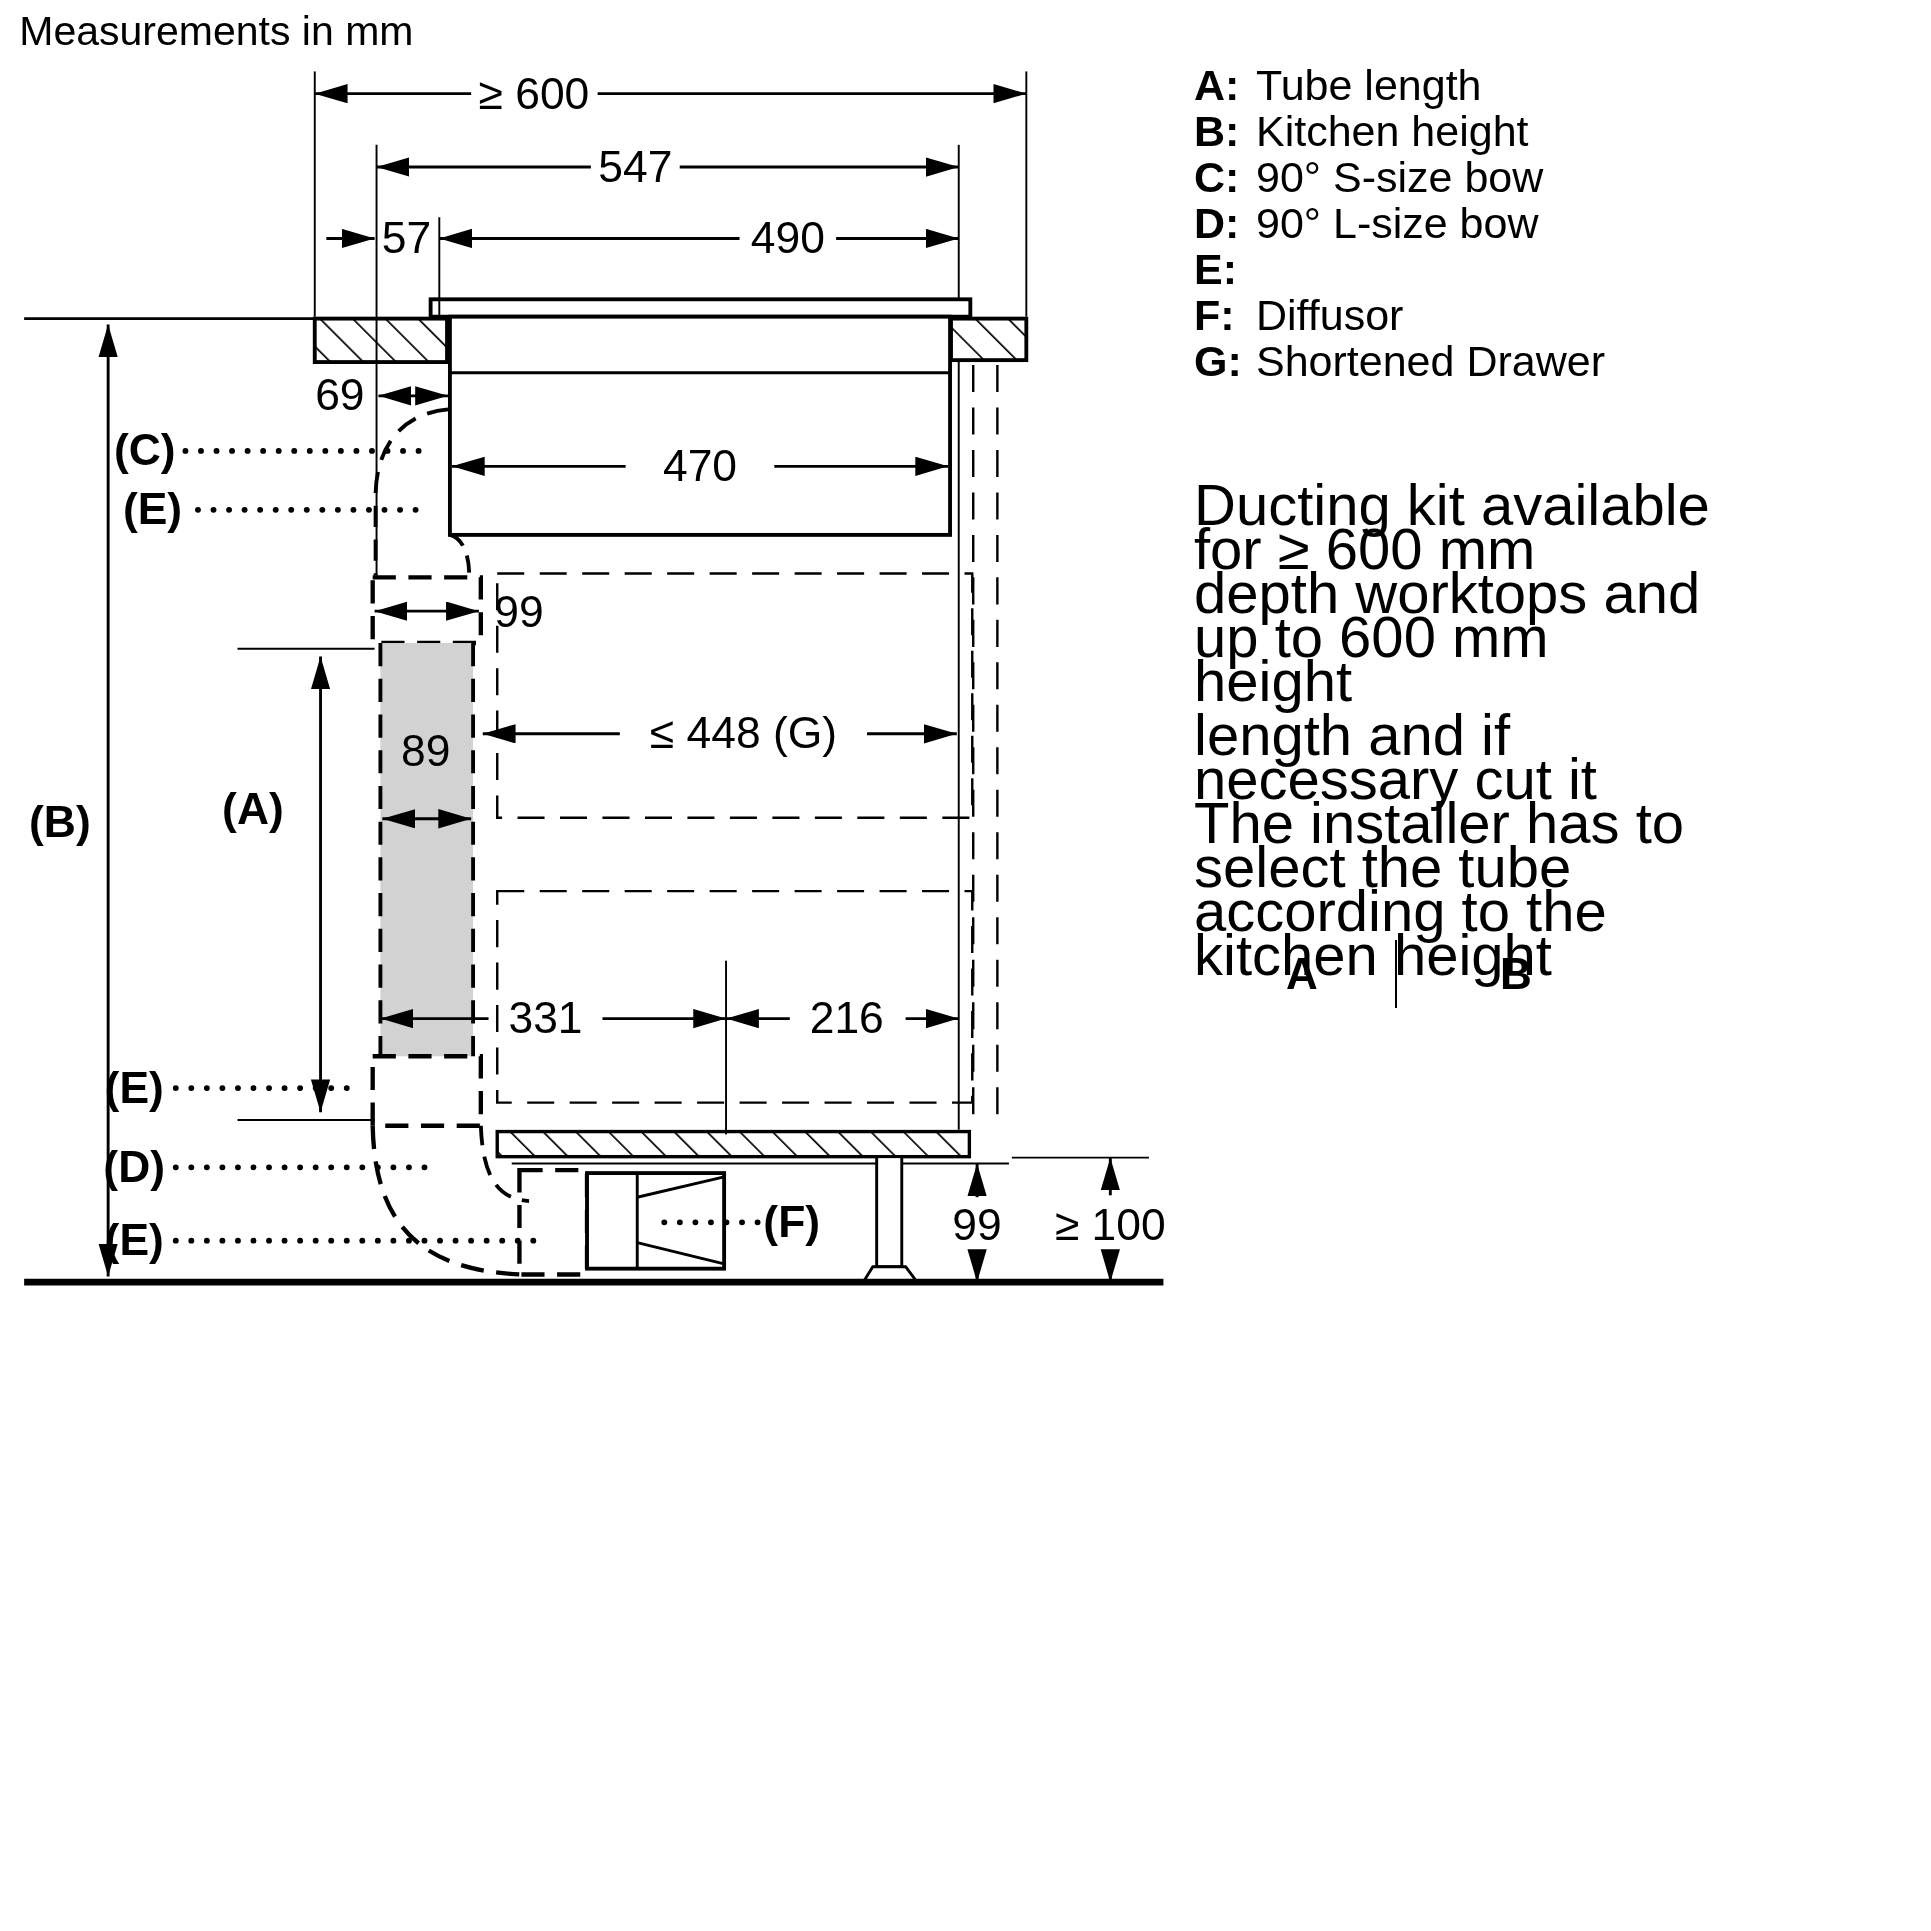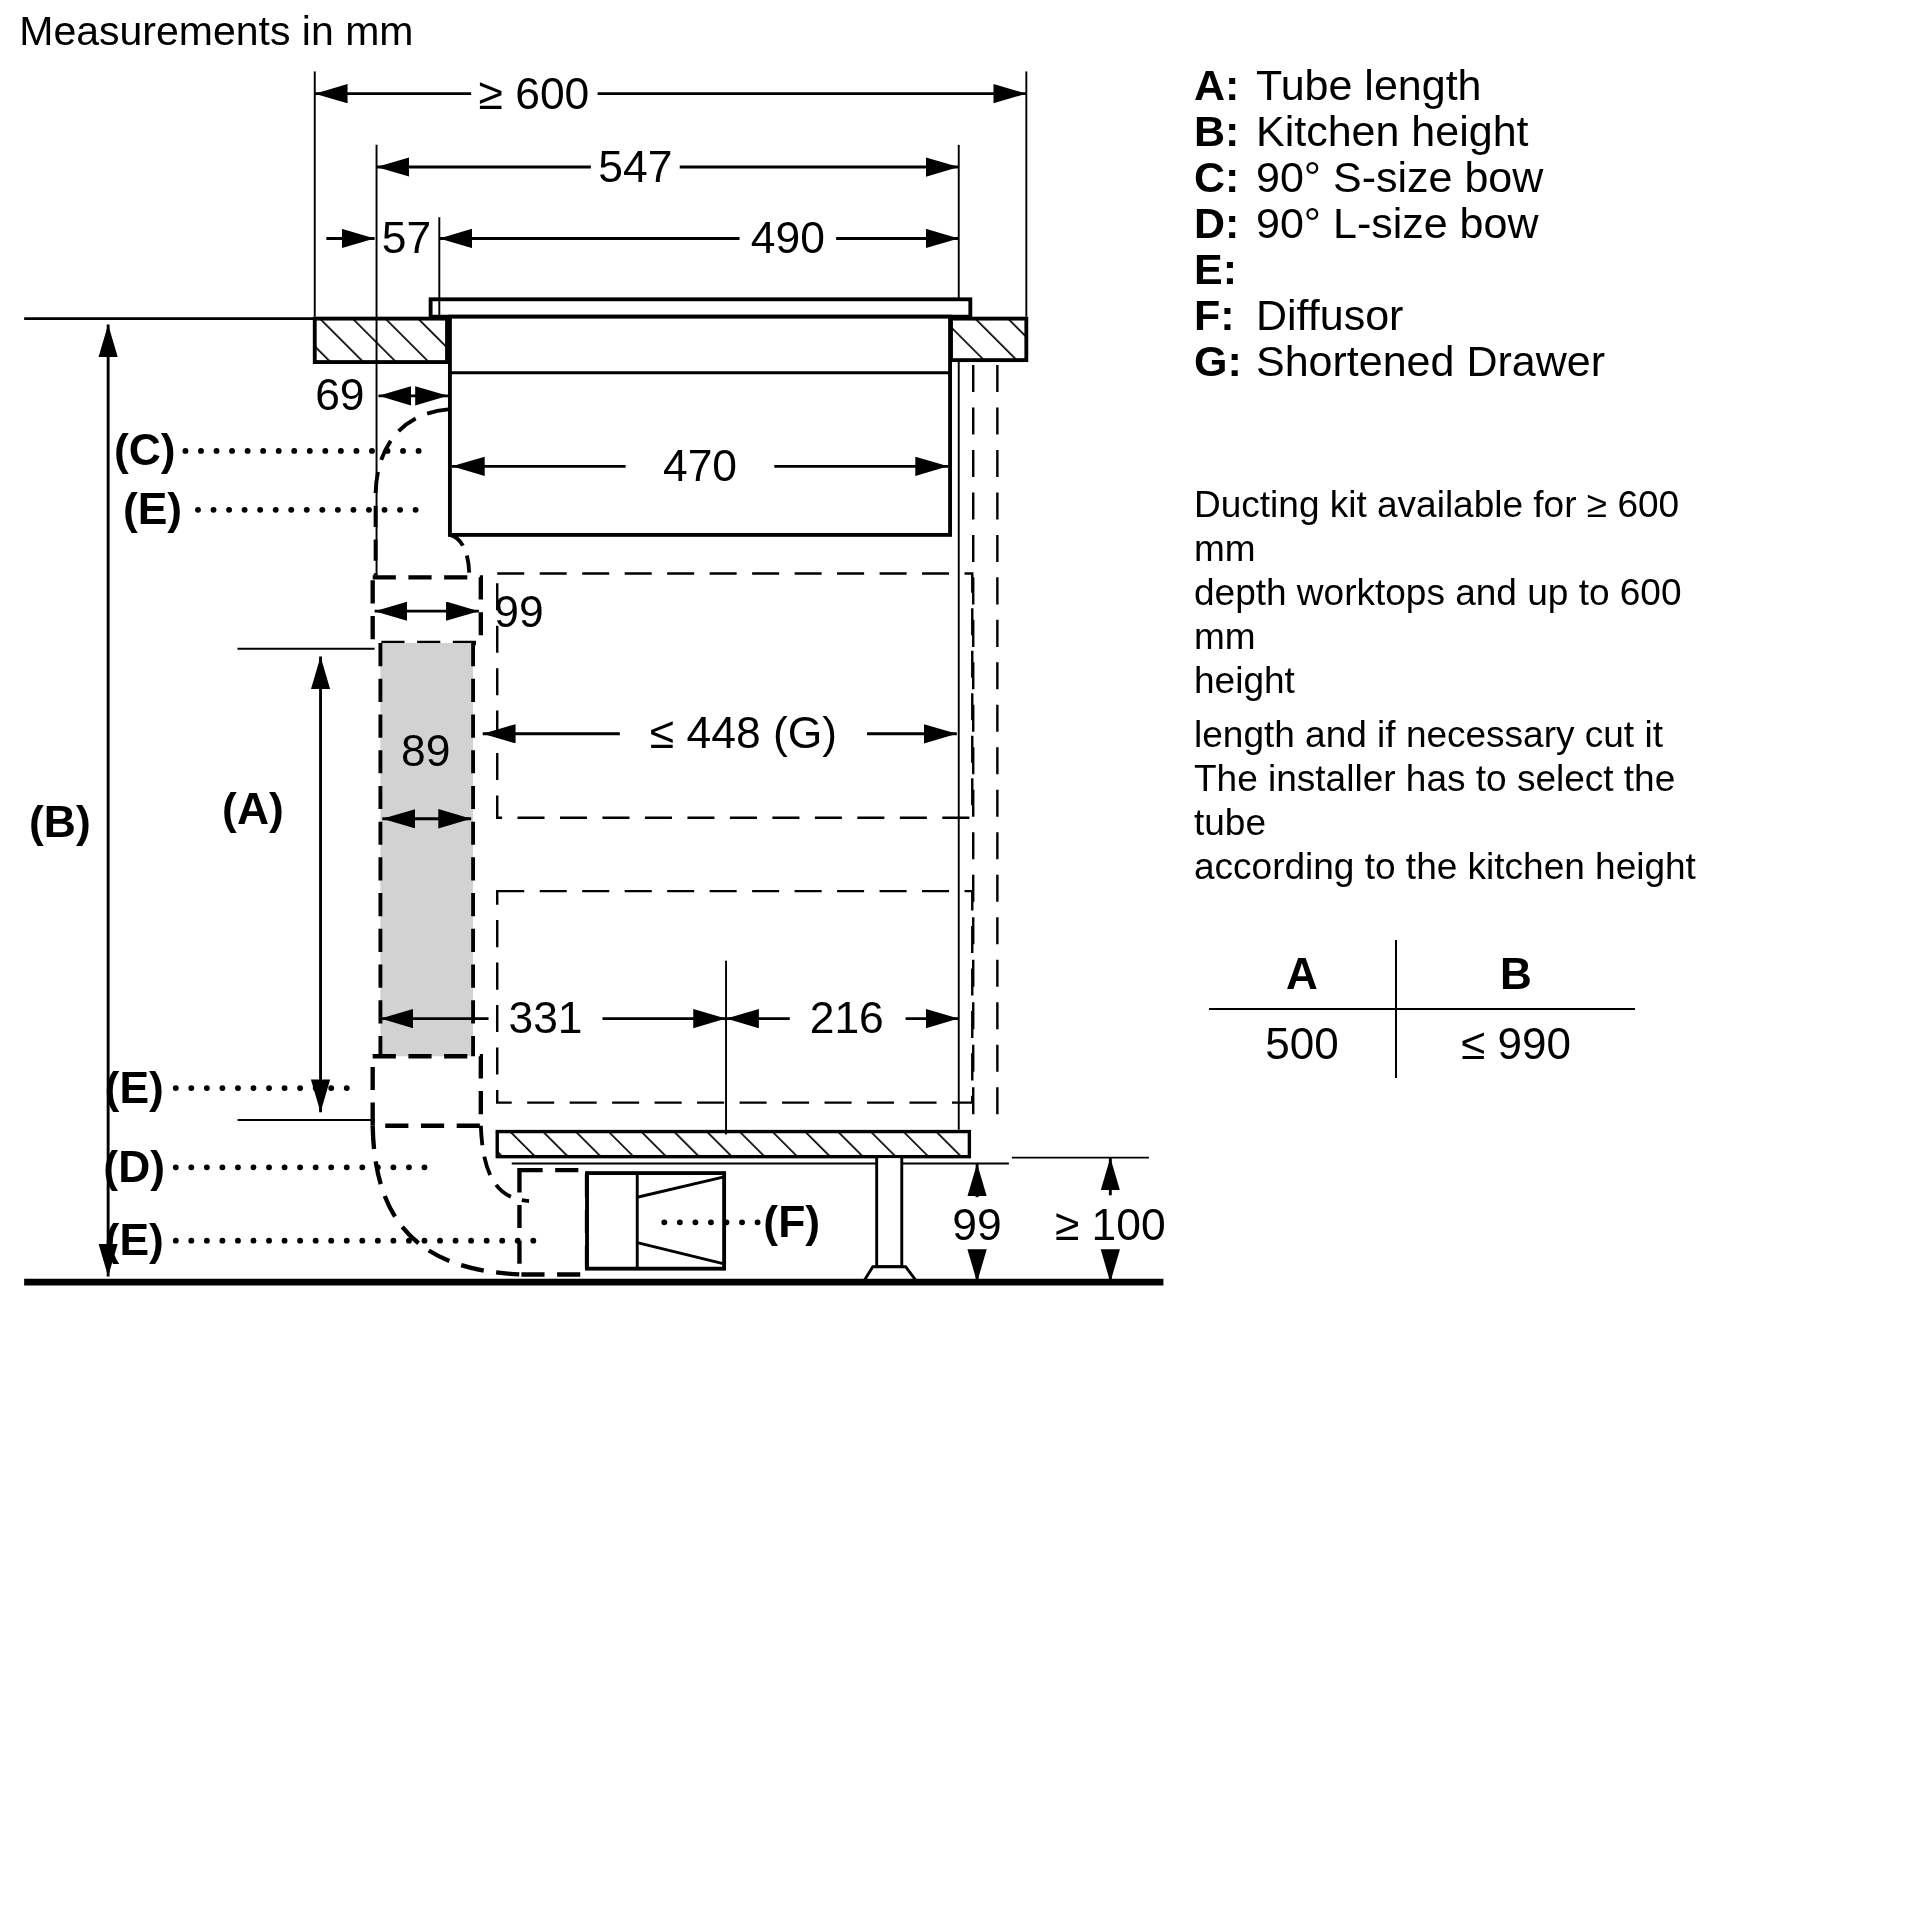--- a/index.html
+++ b/index.html
@@ -5,21 +5,21 @@
   html,body{margin:0;padding:0;background:#fff;}
   .page{position:relative;width:1736px;height:1931px;background:#ffffff;overflow:hidden;
         font-family:"Liberation Sans",sans-serif;color:#000;}
   .title{position:absolute;left:19.3px;top:7.7px;font-size:41px;letter-spacing:0px;}
   svg{position:absolute;left:0;top:0;}
   svg text{font-family:"Liberation Sans",sans-serif;font-size:46px;fill:#000;}
   svg text.b{font-weight:bold;}
   .legend{position:absolute;left:1194px;top:62px;}
   .legend .row{display:flex;height:46px;align-items:center;font-size:43px;}
   .legend .k{font-weight:bold;width:62px;flex:0 0 62px;}
-  .note{position:absolute;left:1194px;width:541px;font-size:37px;line-height:44px;}
+  .note{position:absolute;left:1194px;width:541px;font-size:58px;line-height:44px;}
   .note1{top:483px;}
   .note2{top:713px;}
   .spec{position:absolute;left:1209px;top:940px;border-collapse:collapse;font-size:44px;}
   .spec td{text-align:center;vertical-align:middle;height:68px;padding:0;}
   .spec .ca{width:186px;}
   .spec .cb{width:238px;border-left:2.9px solid #000;}
   .spec tr.r td{border-top:2.9px solid #000;}
   .spec td.hd{font-weight:bold;}
 </style>
 </head>
@@ -198,21 +198,17 @@
     <div>The installer has to select the tube</div>
     <div>according to the kitchen height</div>
   </div>
 
   <table class="spec">
     <tbody>
       <tr>
         <td class="ca hd">A</td>
         <td class="cb hd">B</td>
       </tr>
-      <tr class="r">
-        <td class="ca">500</td>
-        <td class="cb">≤ 990</td>
-      </tr>
     </tbody>
   </table>
 
 </div>
 
 
 </body></html>

